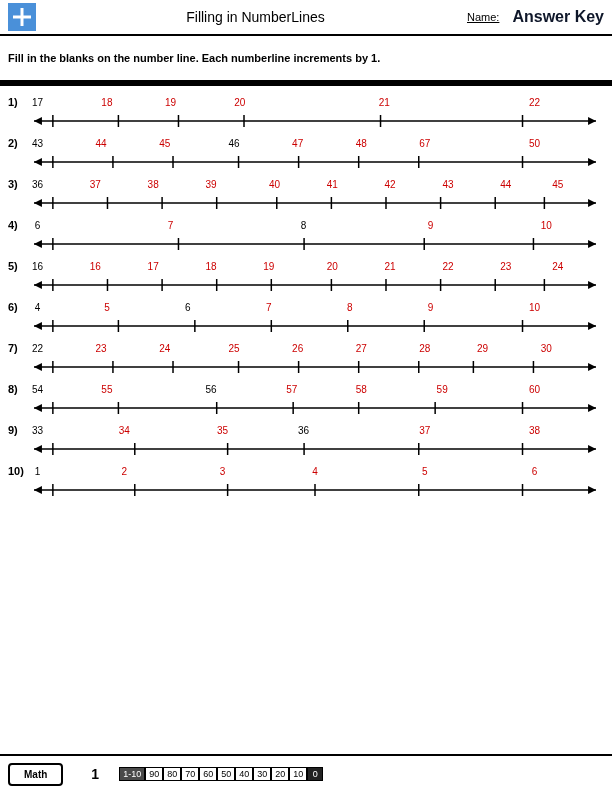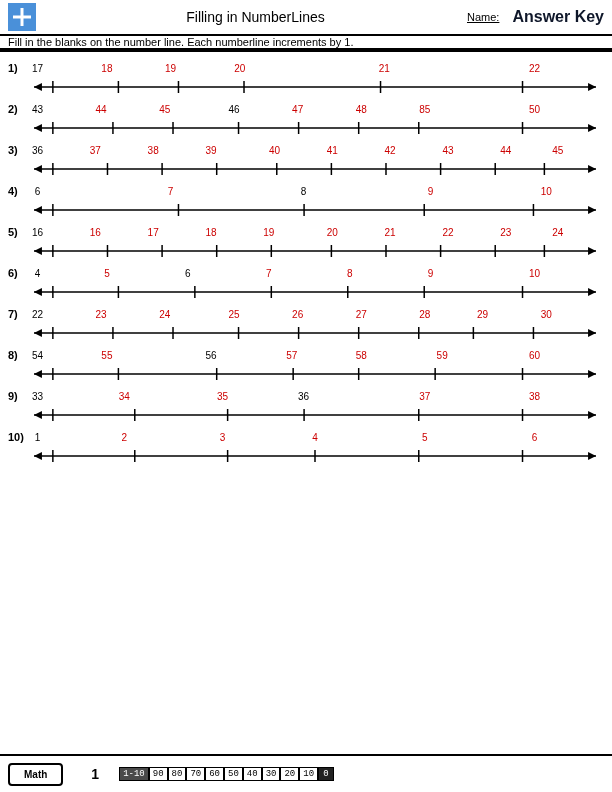--- a/index.html
+++ b/index.html
@@ -54,24 +54,24 @@
       text-decoration: underline;
     }
     .header-answer-key {
       font-size: 16px;
       font-weight: bold;
       color: #0f172a;
     }
 
     
     .instructions {
-      padding: 0 8px;
+      padding: 16px 8px;
       font-size: 11px;
-      font-weight: normal;
-      border-bottom: 4px solid #000000;
+      font-weight: bold;
+      border-bottom: 6px solid #000000;
     }
 
     
     .problems {
       padding: 2px 8px;
     }
     .problem {
       margin-bottom: 2px;
     }
     .problem-row {
@@ -146,21 +146,20 @@
       font-size: 10px;
       color: #666;
     }
     .footer-page-num {
       font-size: 14px;
       font-weight: bold;
       margin: 0 20px;
     }
     .footer-range-boxes {
       display: flex;
-      font-family: Liberation Mono, monospace;
     }
     .range-box {
       border: 1px solid #000;
       font-size: 9px;
       padding: 1px 3px;
       min-width: 16px;
       text-align: center;
     }
     .range-box.highlighted {
       background: #4a4a4a;
@@ -221,21 +220,21 @@
       <div class="problem">
         <div class="problem-row">
           <span class="problem-num">2)</span>
           <div class="number-labels" style="position: relative; flex: 1 1 0%; height: 20px;">
             <span class="nl-label black" style="left: 2%;">43</span>
             <span class="nl-label red" style="left: 13%;">44</span>
             <span class="nl-label red" style="left: 24%;">45</span>
             <span class="nl-label black" style="left: 36%;">46</span>
             <span class="nl-label red" style="left: 47%;">47</span>
             <span class="nl-label red" style="left: 58%;">48</span>
-            <span class="nl-label red" style="left: 69%;">85</span>
+            <span class="nl-label red" style="left: 69%;">67</span>
             <span class="nl-label red" style="left: 88%;">50</span>
           </div>
         </div>
         <div class="numberline-row">
           <svg viewBox="0 0 580 18" preserveAspectRatio="none">
             <line x1="8" y1="12" x2="572" y2="12" stroke="#000" stroke-width="1.5"></line>
             <polygon points="8,12 16,8 16,16" fill="#000"></polygon>
             <polygon points="572,12 564,8 564,16" fill="#000"></polygon>
             <line x1="26.96" y1="6" x2="26.96" y2="18" stroke="#000" stroke-width="1.5"></line>
             <line x1="87.24000000000001" y1="6" x2="87.24000000000001" y2="18" stroke="#000" stroke-width="1.5"></line>

